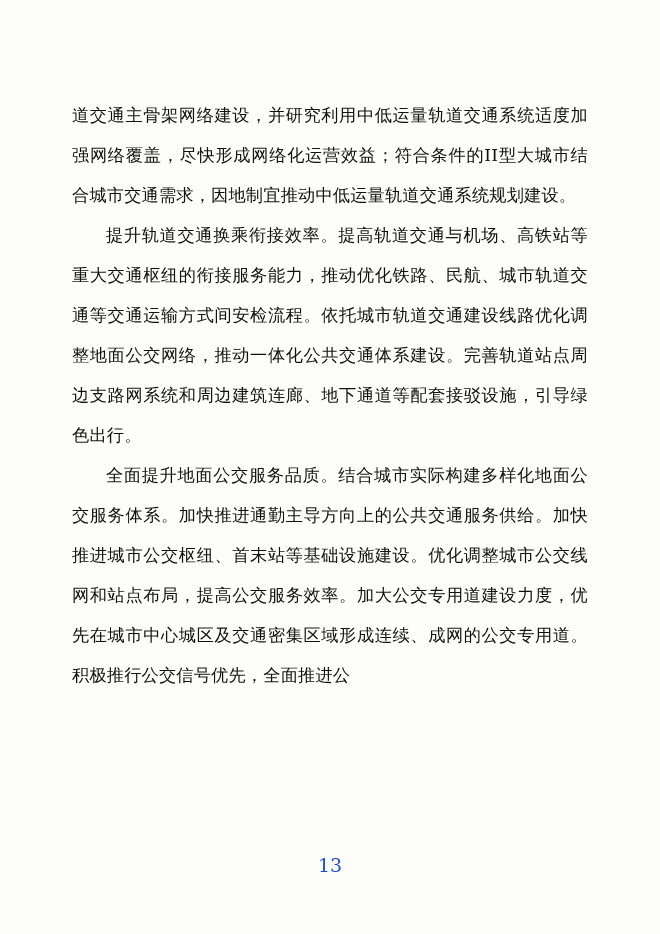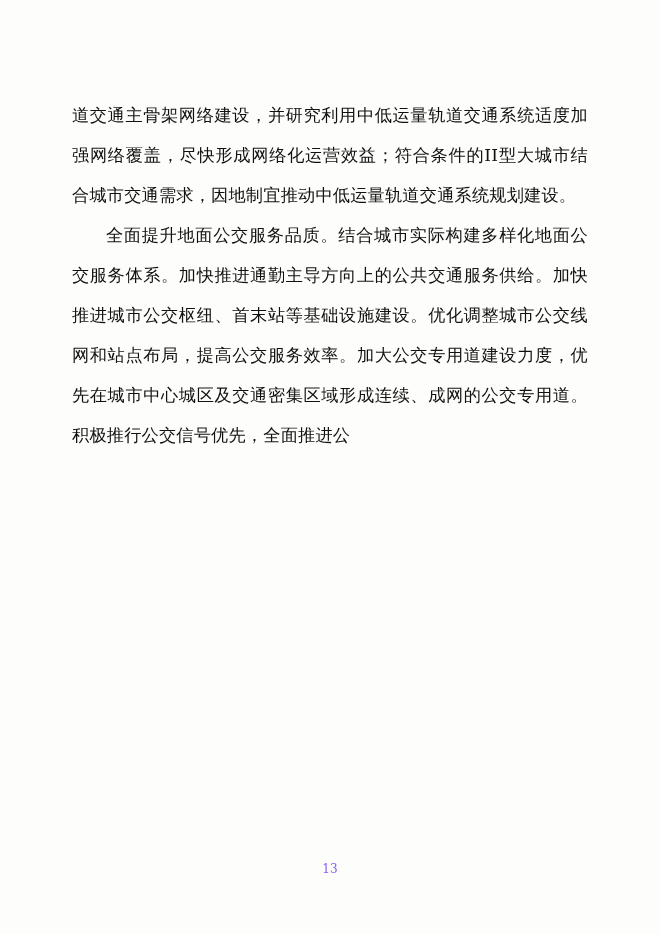--- a/index.html
+++ b/index.html
@@ -36,27 +36,28 @@
   }
   .para.indent {
     text-indent: 34px;
   }
   .page-number {
     position: absolute;
     left: 0;
     right: 0;
     bottom: 58px;
     text-align: center;
-    font-size: 12px;
+    font-size: 19px;
     font-family: "DejaVu Serif", "Liberation Serif", serif;
-    color: #8b5cf6;
+    color: #1d4ed8;
   }
 </style>
 </head>
 <body>
 
 <div class="page">
   <div class="body-text">
     <p class="para">道交通主骨架网络建设，并研究利用中低运量轨道交通系统适度加强网络覆盖，尽快形成网络化运营效益；符合条件的II型大城市结合城市交通需求，因地制宜推动中低运量轨道交通系统规划建设。</p>
+    <p class="para indent">提升轨道交通换乘衔接效率。提高轨道交通与机场、高铁站等重大交通枢纽的衔接服务能力，推动优化铁路、民航、城市轨道交通等交通运输方式间安检流程。依托城市轨道交通建设线路优化调整地面公交网络，推动一体化公共交通体系建设。完善轨道站点周边支路网系统和周边建筑连廊、地下通道等配套接驳设施，引导绿色出行。</p>
     <p class="para indent">全面提升地面公交服务品质。结合城市实际构建多样化地面公交服务体系。加快推进通勤主导方向上的公共交通服务供给。加快推进城市公交枢纽、首末站等基础设施建设。优化调整城市公交线网和站点布局，提高公交服务效率。加大公交专用道建设力度，优先在城市中心城区及交通密集区域形成连续、成网的公交专用道。积极推行公交信号优先，全面推进公</p>
   </div>
   <div class="page-number">13</div>
 </div>
 
 </body></html>

